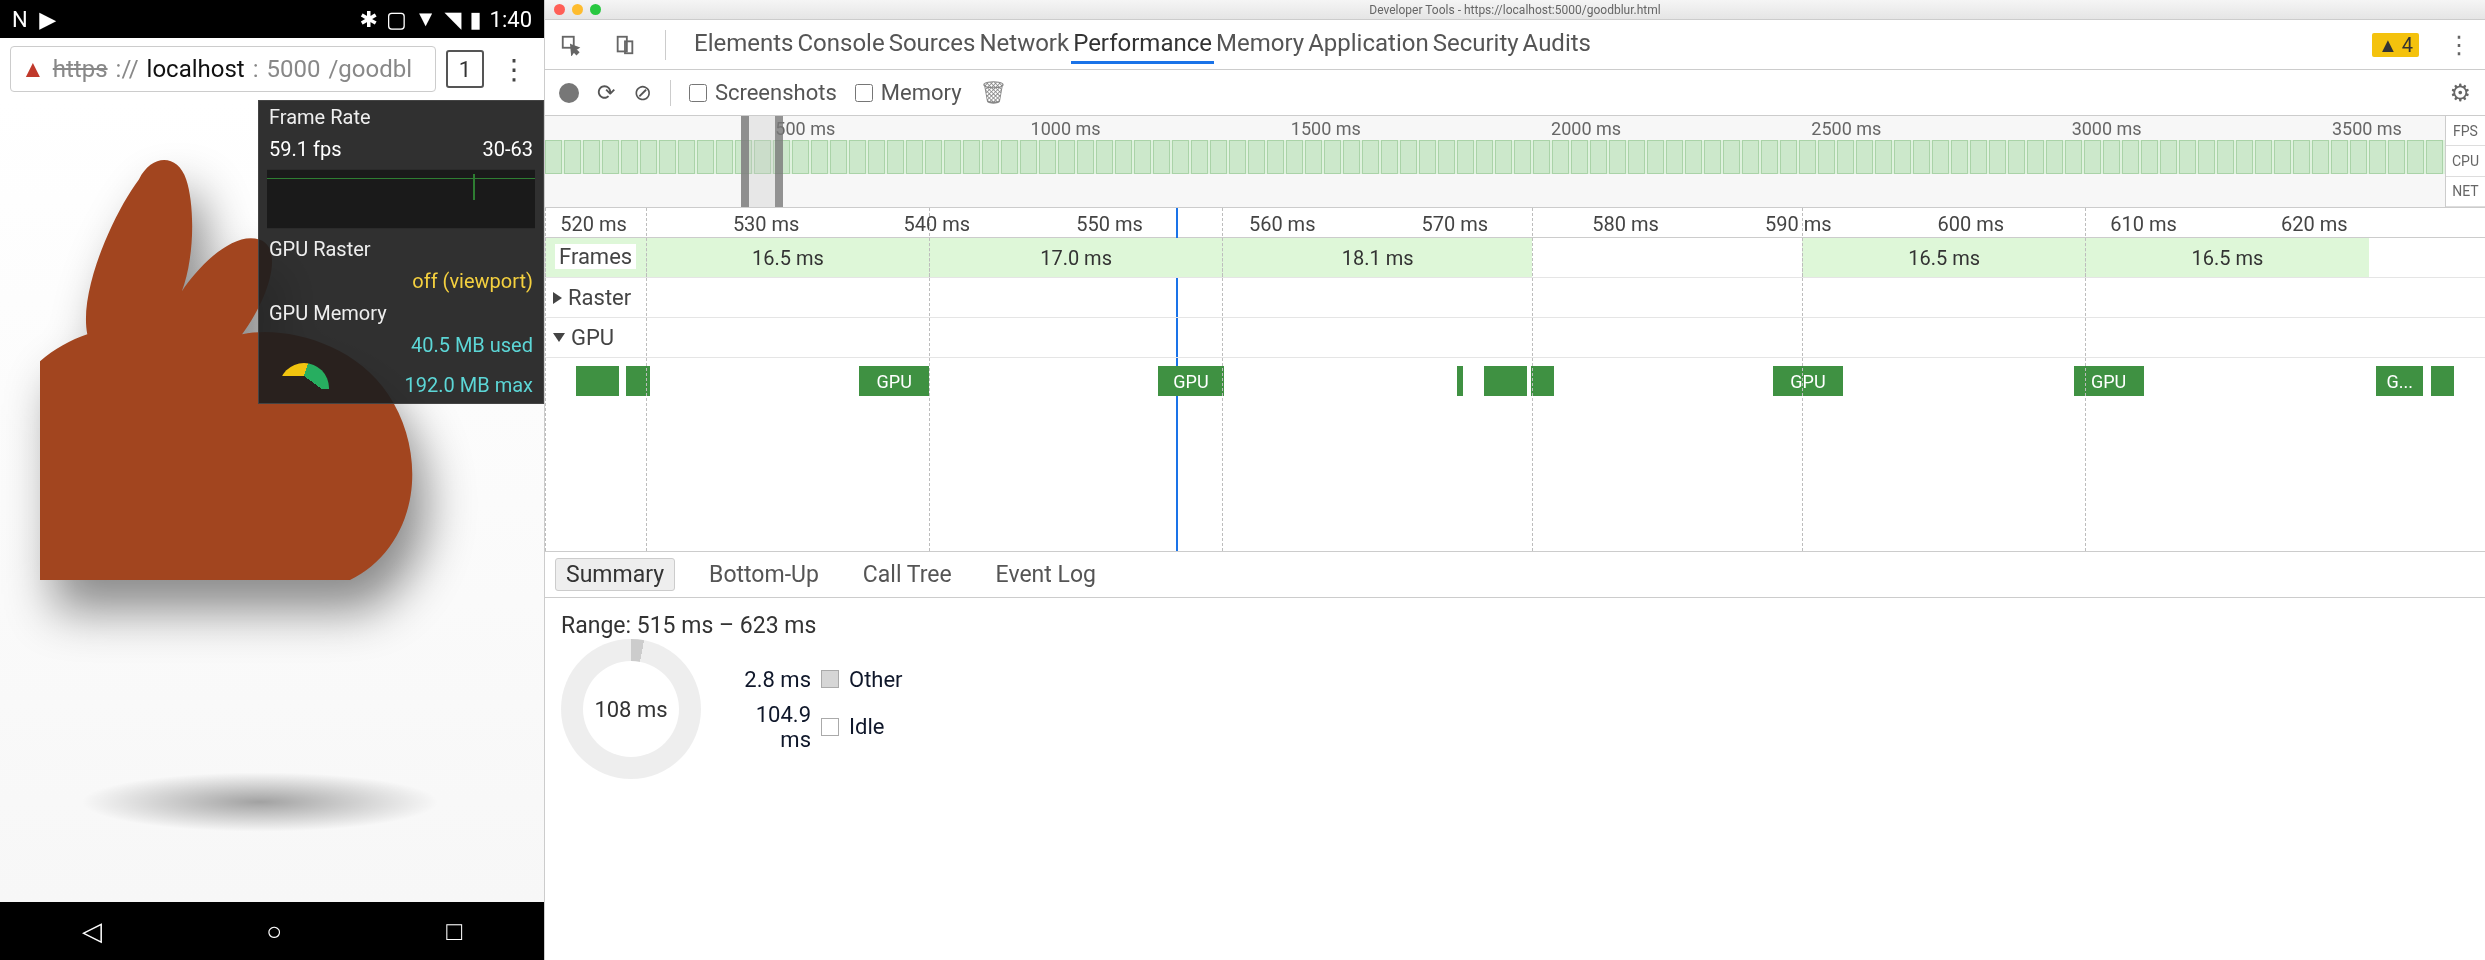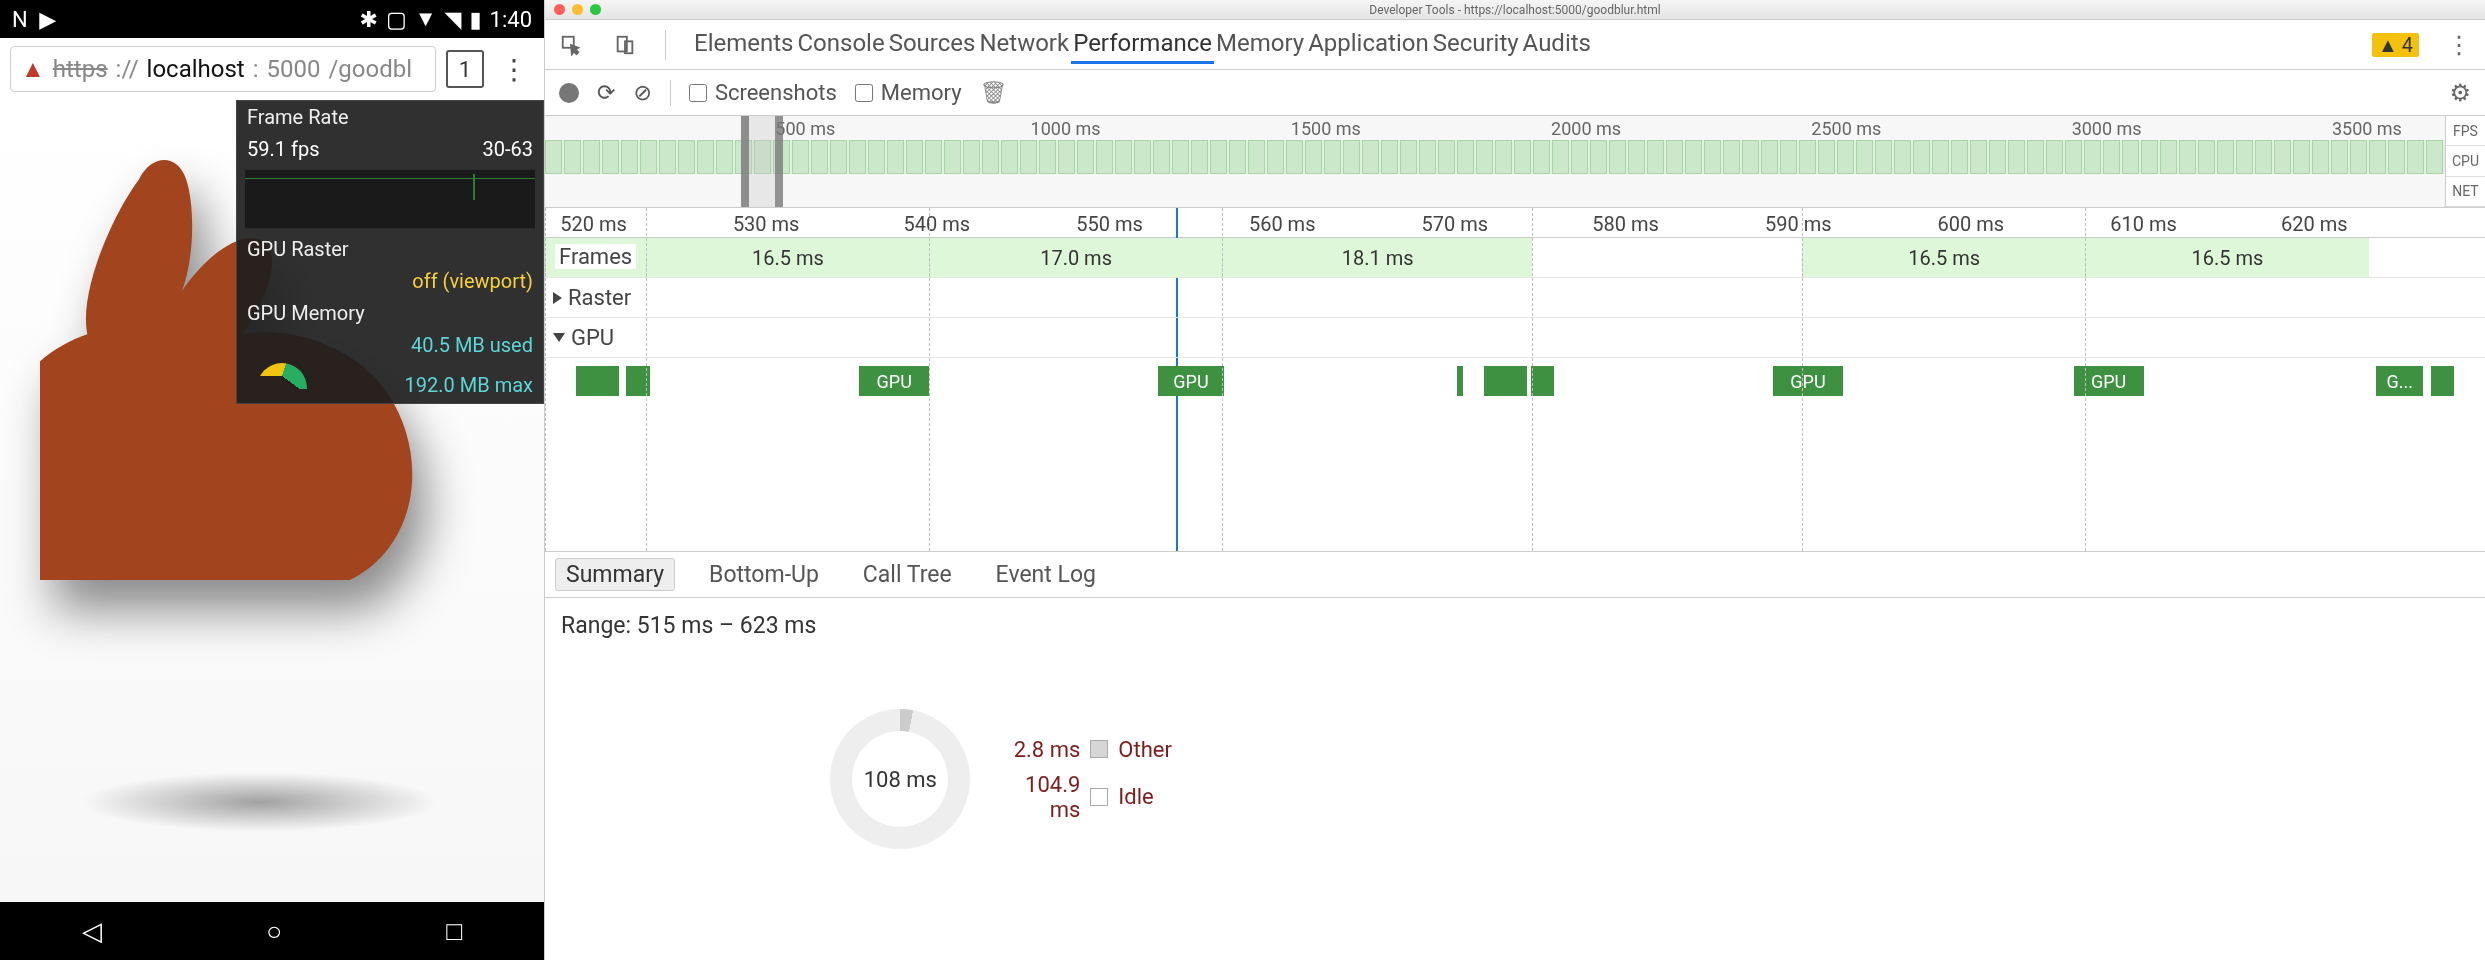--- a/index.html
+++ b/index.html
@@ -15,21 +15,21 @@
 .urlbox .warn{color:#c0392b}
 .urlbox .struck{text-decoration:line-through;color:#888}
 .urlbox .host{color:#111}
 .urlbox .path{color:#888}
 .tabbox{width:38px;height:38px;border:2px solid #555;border-radius:3px;display:flex;align-items:center;justify-content:center;font-size:22px;color:#333}
 .menuicon{font-size:28px;color:#444;padding:0 6px}
 .viewport{flex:1;position:relative;background:linear-gradient(#fff, #f7f7f7)}
 .bunny{position:absolute;left:40px;top:40px;width:430px;height:440px;filter:drop-shadow(14px 30px 24px rgba(0,0,0,.45))}
 .shadow-el{position:absolute;left:80px;bottom:70px;width:360px;height:60px;background:radial-gradient(ellipse at center,rgba(0,0,0,.35),transparent 70%);border-radius:50%}
 
-.stats{position:absolute;top:0;right:0;width:308px;background:rgba(30,30,30,.92);border:1px solid #444;color:#ddd;font-family:Menlo,Consolas,monospace;font-size:20px}
+.stats{position:absolute;top:0;right:0;width:286px;background:rgba(30,30,30,.92);border:1px solid #444;color:#ddd;font-family:Menlo,Consolas,monospace;font-size:20px}
 .stats .row{display:flex;justify-content:space-between;align-items:center;padding:4px 10px}
 .stats .title{color:#eee}
 .stats .green{color:#ffffff}
 .stats .yellow{color:#f4d03f}
 .stats .cyan{color:#5cd6d6}
 .stats .chart{height:60px;border-top:1px solid #2b2b2b;border-bottom:1px solid #2b2b2b;margin:4px 8px;position:relative;background:linear-gradient(#1a1a1a,#1a1a1a)}
 .stats .chart::after{content:"";position:absolute;left:0;right:0;top:8px;height:1px;background:#2e7d32}
 .stats .spike{position:absolute;right:60px;top:4px;width:2px;height:26px;background:#2e7d32}
 .stats .gauge{width:50px;height:26px;margin:2px 10px 8px;border-radius:50px 50px 0 0;background:conic-gradient(from -90deg,#f1c40f 0 30%,#27ae60 30% 60%,transparent 60% 100%)}
 .navbar{height:58px;background:#000;display:flex;align-items:center;justify-content:space-around;color:#fff}
@@ -81,27 +81,27 @@
 .track .triR{display:inline-block;width:0;height:0;border-top:6px solid transparent;border-bottom:6px solid transparent;border-left:9px solid #444}
 .gpu-lane{height:150px;position:relative}
 .gpu-block{position:absolute;top:8px;height:30px;background:#3f9142;color:#fff;font-size:18px;display:flex;align-items:center;justify-content:center}
 .vline{position:absolute;top:0;bottom:0;border-left:1px dashed #bdbdbd}
 .playhead{position:absolute;top:0;bottom:0;width:2px;background:#1a73e8}
 
 .dtabs{height:46px;border-bottom:1px solid #ccc;display:flex;align-items:center;gap:24px;padding:0 10px;font-size:23px;color:#555}
 .dtabs .dtab.active{background:#eee;border:1px solid #ccc;border-radius:3px;padding:2px 10px;color:#333}
 .dtabs .dtab{padding:2px 10px;cursor:pointer}
 
-.summary{padding:14px 16px;font-size:23px;color:#333;display:flex;flex-direction:row;gap:14px;flex:1}
+.summary{padding:14px 16px;font-size:23px;color:#333;display:flex;flex-direction:column;flex:1}
 .summary .range{}
 .summary .content{display:flex;align-items:center;gap:30px}
 .donut{width:140px;height:140px;border-radius:50%;background:conic-gradient(#ccc 0 3%, #eee 3% 100%);display:flex;align-items:center;justify-content:center;position:relative}
 .donut::after{content:"";position:absolute;width:96px;height:96px;background:#fff;border-radius:50%}
 .donut span{position:relative;z-index:1;font-size:22px}
-.legend{display:flex;flex-direction:column;gap:10px;font-size:22px;color:#7f1d1d}
+.legend{display:flex;flex-direction:column;gap:10px;font-size:22px;color:#0f172a}
 .legend div{display:flex;align-items:center;gap:10px}
 .legend .sw{width:18px;height:18px;border:1px solid #aaa}
 .legend .sw.other{background:#d6d6d6}
 .legend .sw.idle{background:#fff}
 </style>
 </head>
 <body>
 
 <div class="device">
   <div class="statusbar">

